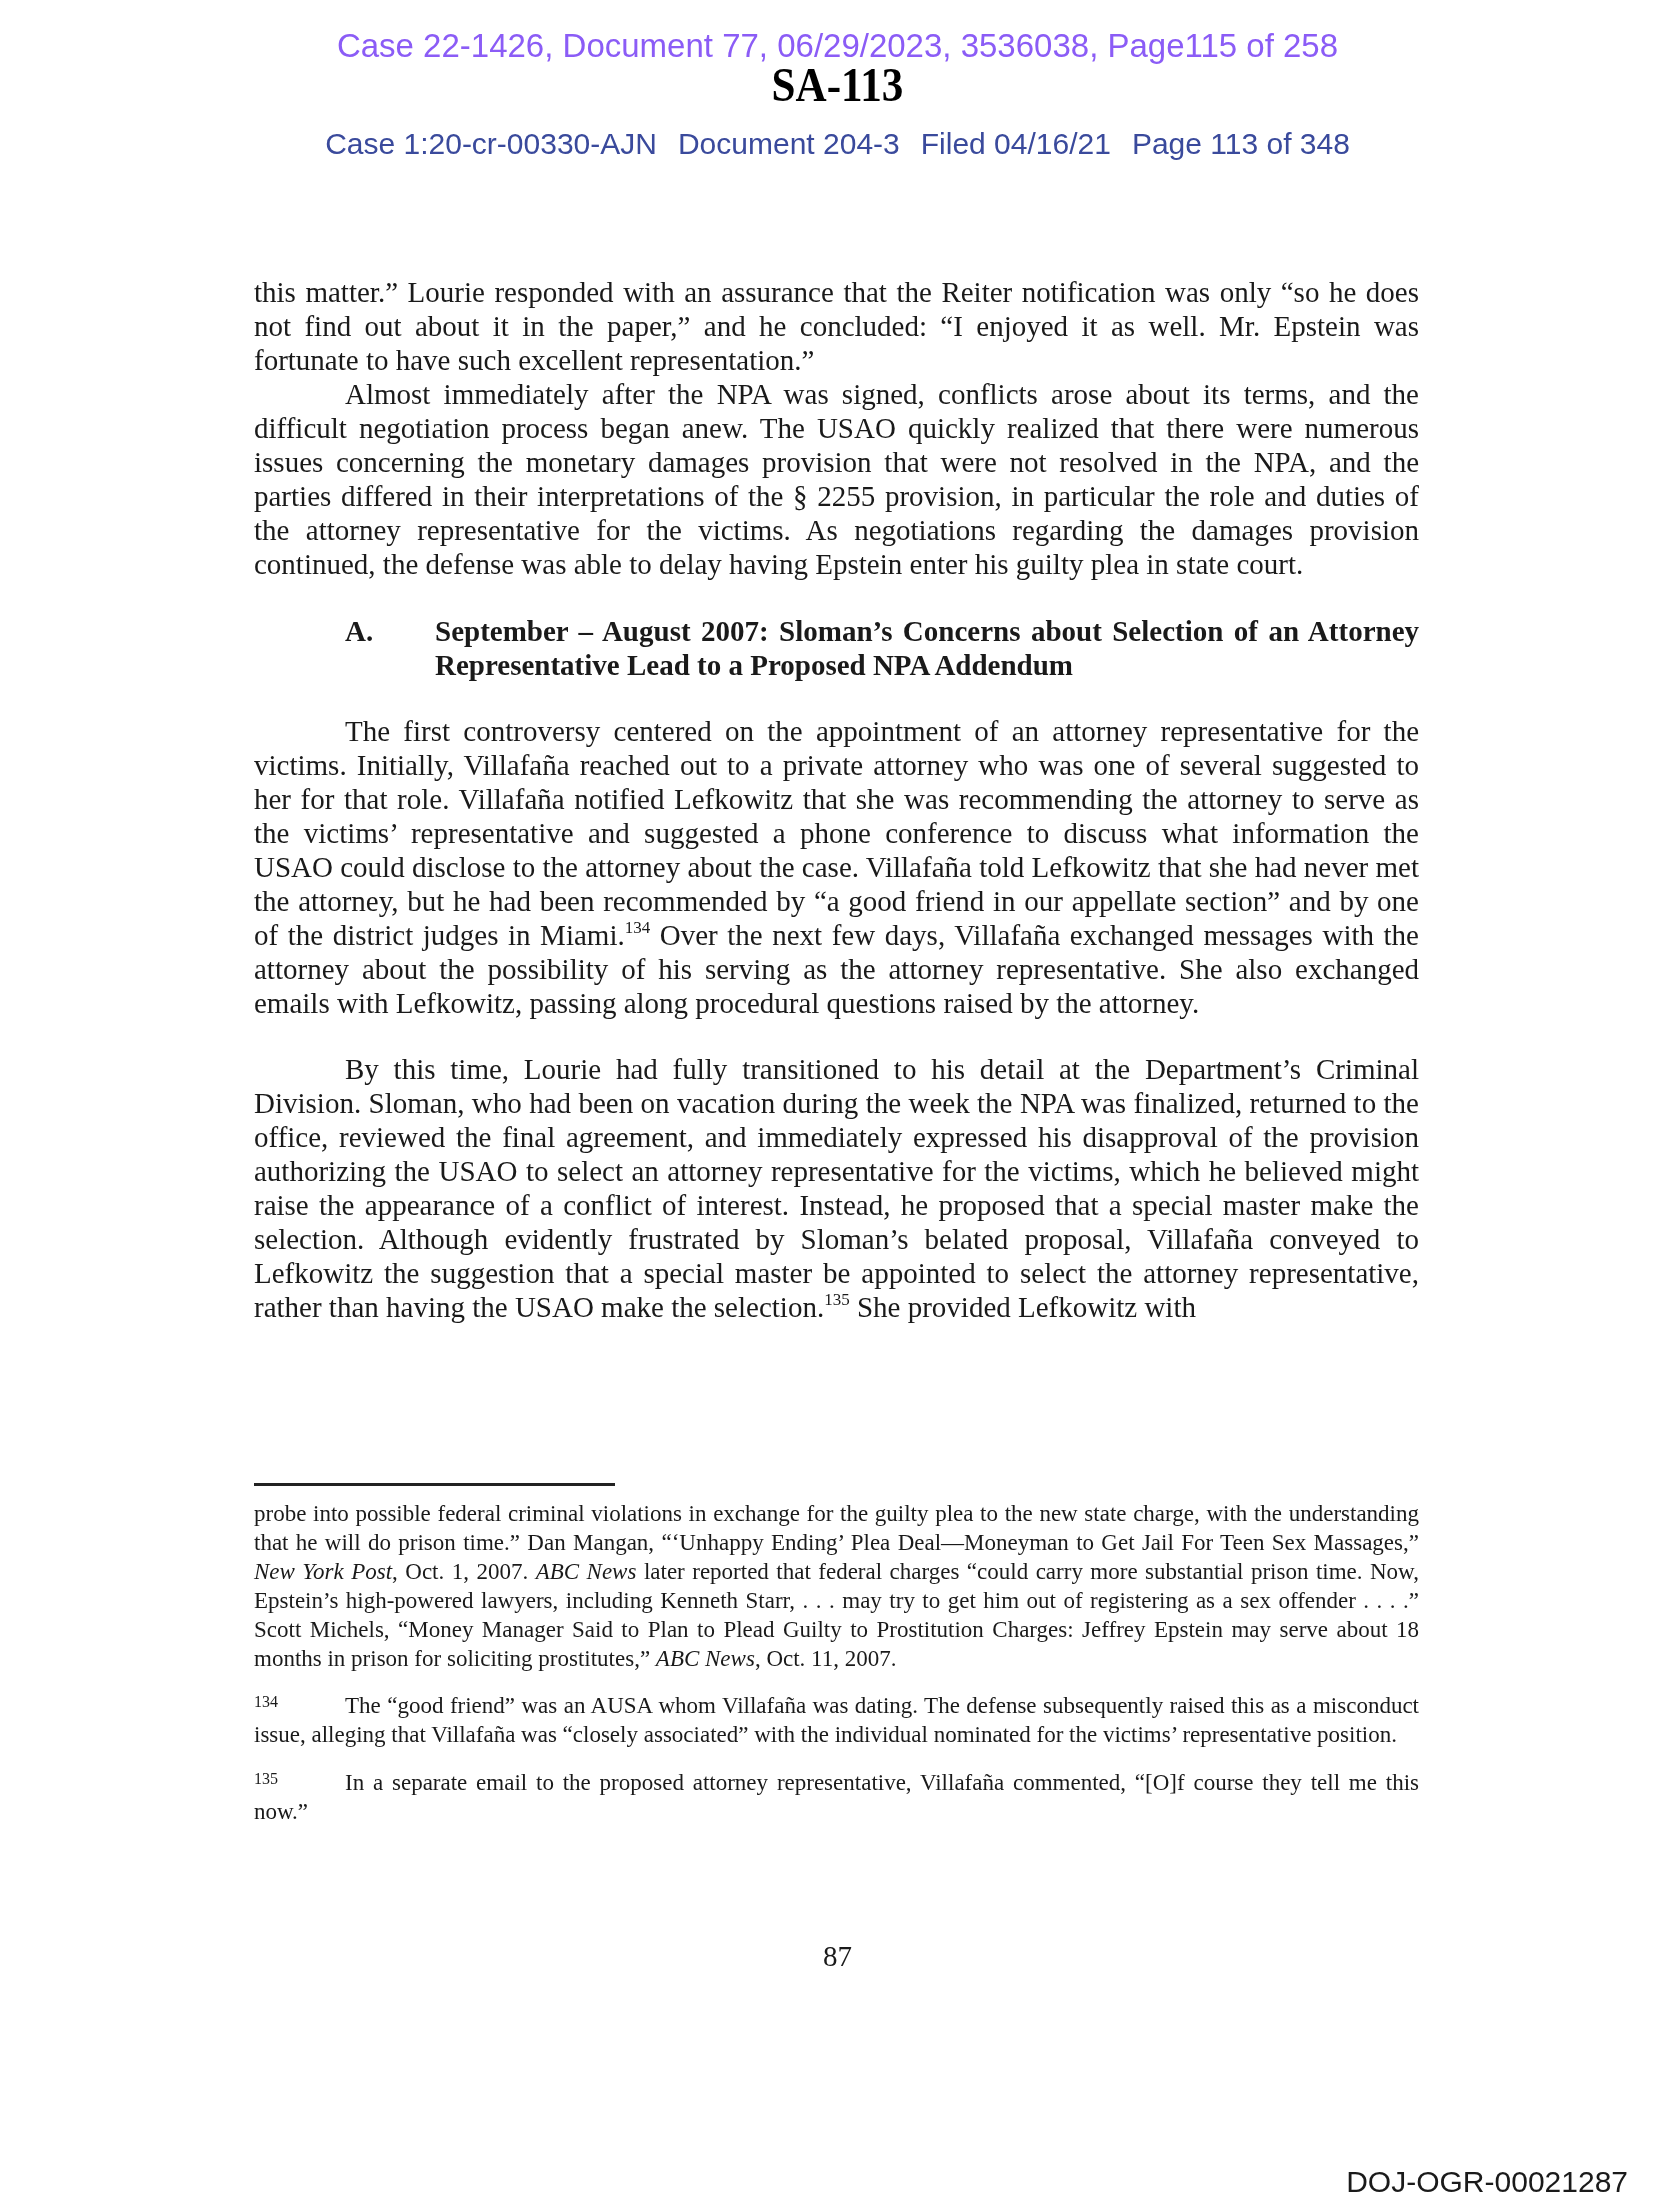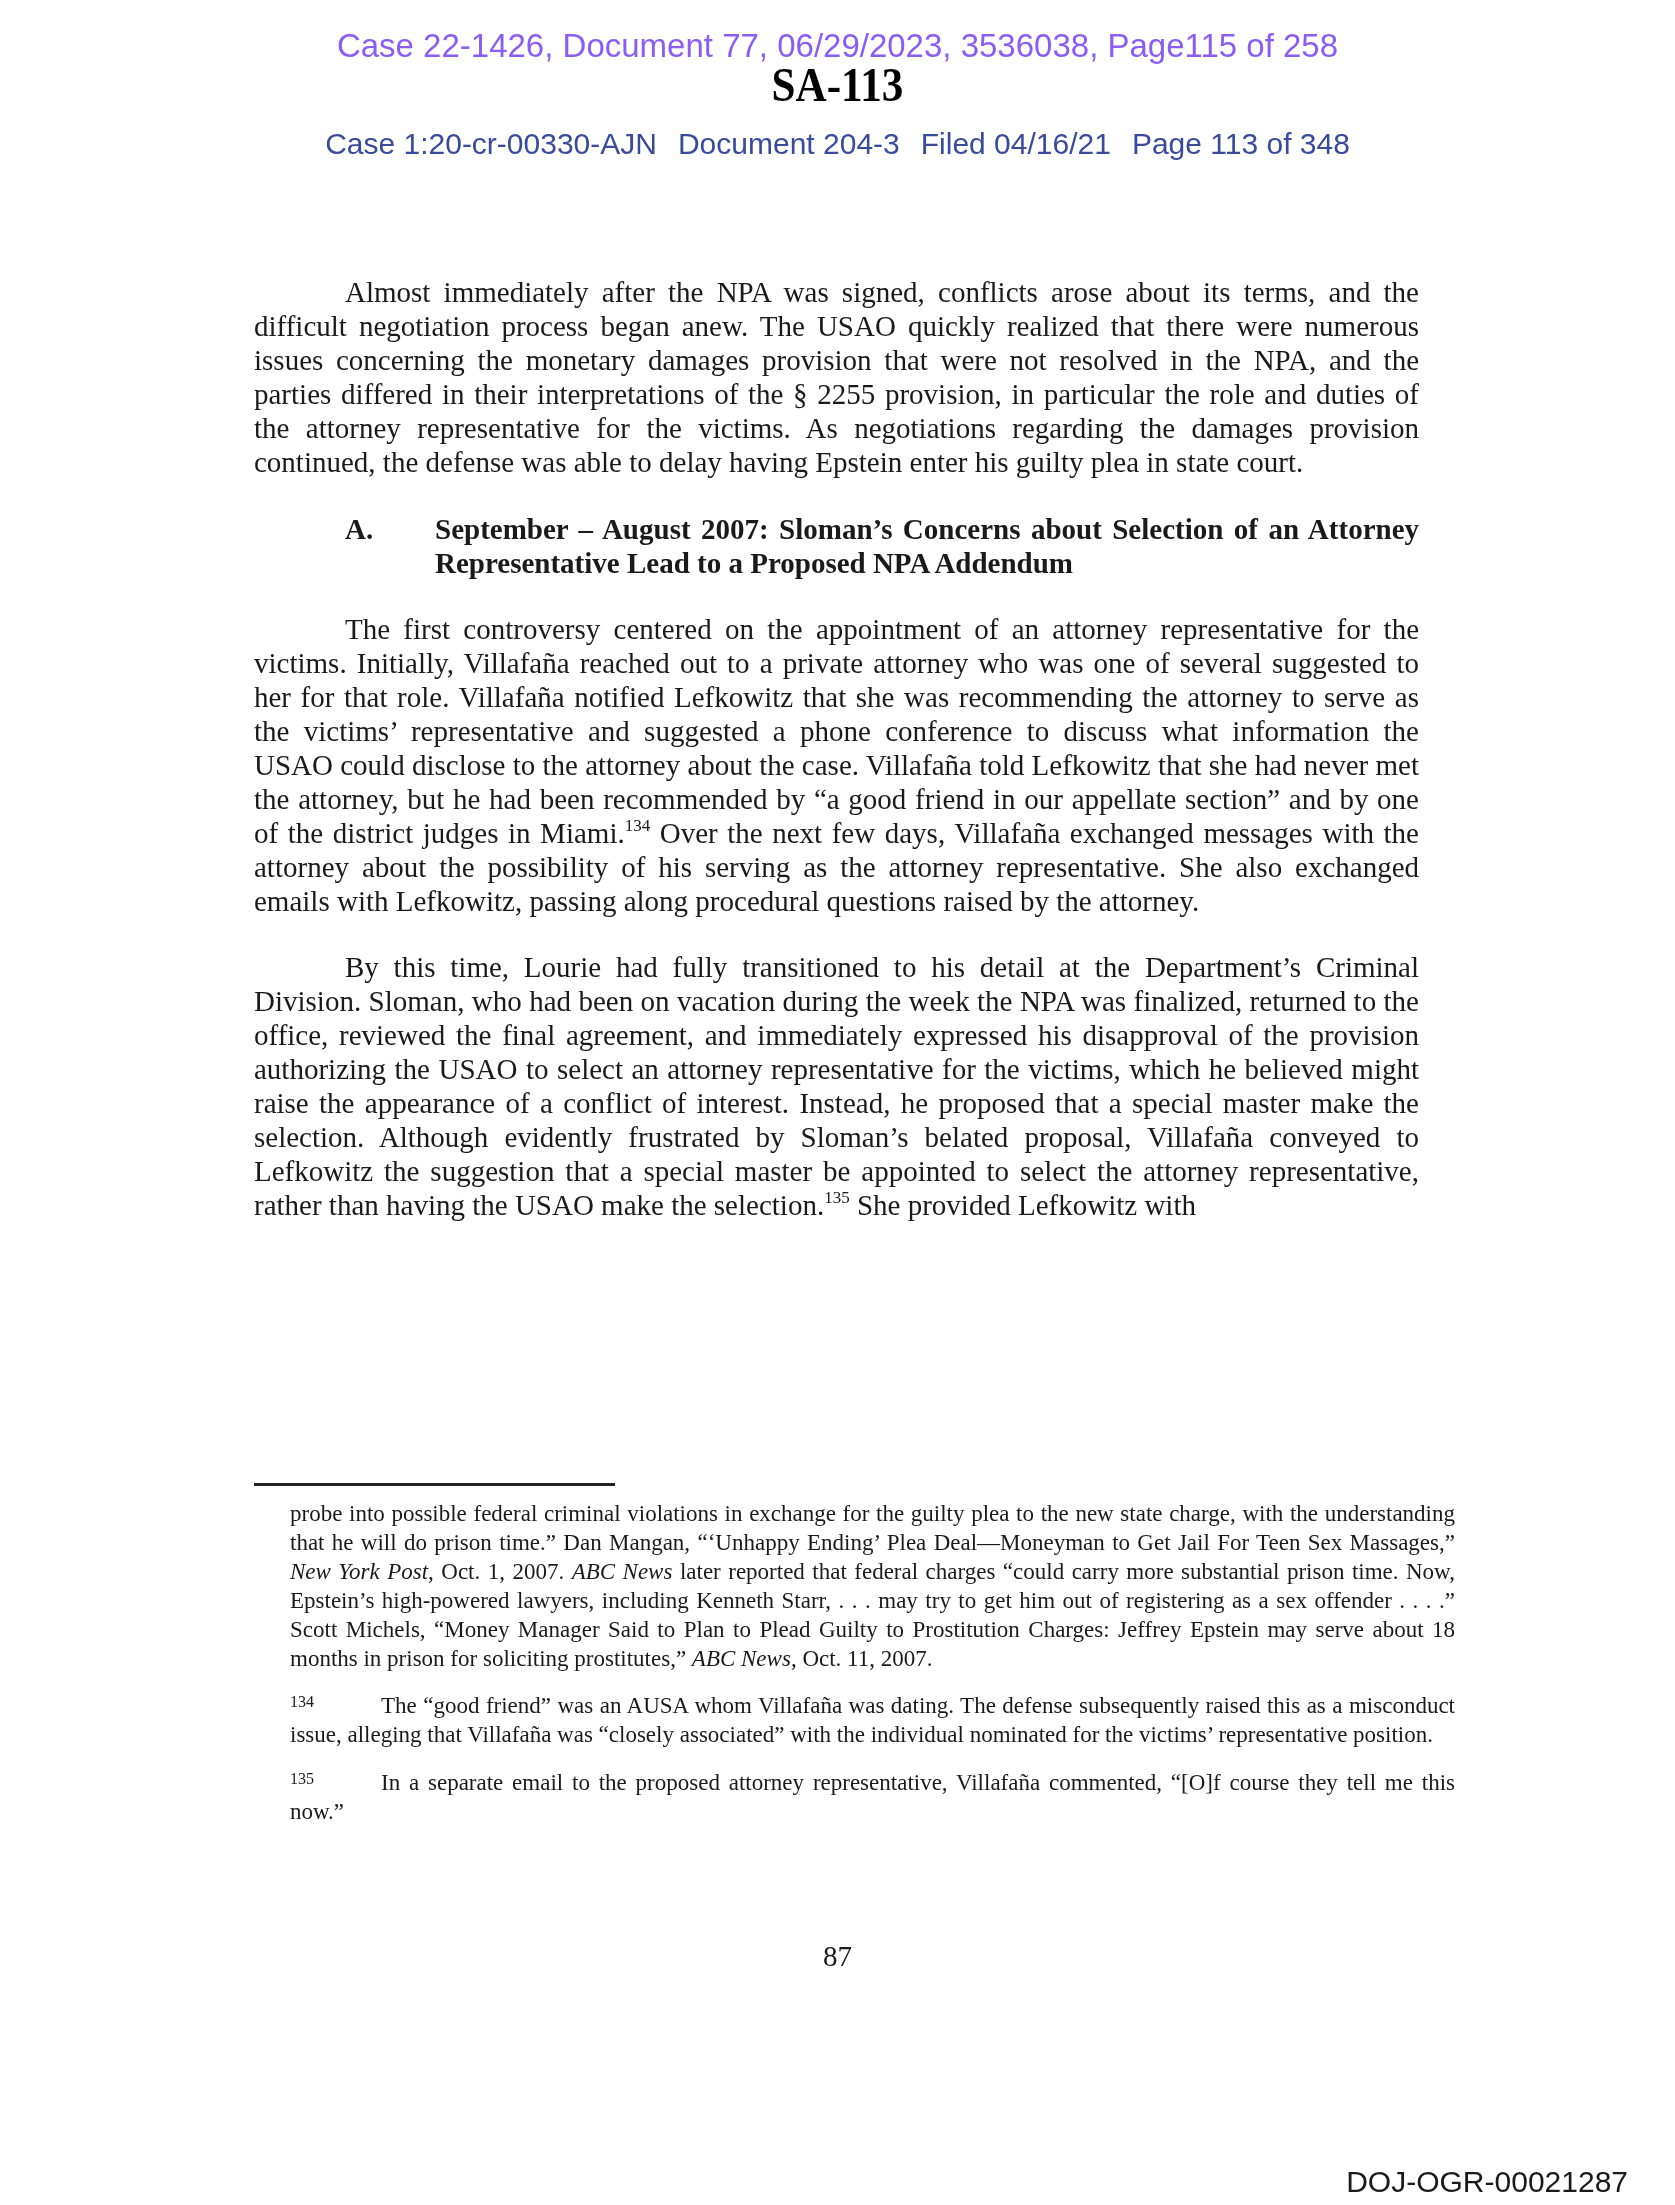--- a/index.html
+++ b/index.html
@@ -38,21 +38,20 @@
   }
   .heading-a .letter { position: absolute; left: 91px; top: 0; }
   sup { font-size: 17px; line-height: 0; vertical-align: 12px; }
   .rule {
     position: absolute; left: 254px; top: 1483px; width: 361px; height: 2.6px; background: #222;
   }
   .footnotes {
     position: absolute; left: 254px; top: 1499px; width: 1165px;
     font-family: "Liberation Serif", serif; font-size: 23px; line-height: 29px;
     text-align: justify;
-    margin-left: 36px;
   }
   .footnotes p { margin: 0; }
   .fn { margin-top: 18.4px !important; position: relative; text-indent: 91px; }
   .fn .fnnum {
     position: absolute; left: 0; top: -4px; text-indent: 0; font-size: 16px;
   }
   .page-number {
     position: absolute; left: 0; width: 1675px; top: 1913px; text-align: center;
     font-family: "Liberation Serif", serif; font-size: 29px; margin-top: 27px;
   }
@@ -65,20 +64,21 @@
 </head>
 <body>
 
 <div class="stamp-red">Case 22-1426, Document 77, 06/29/2023, 3536038, Page115 of 258</div>
 <div class="sa-label">SA-113</div>
 <div class="stamp-blue">
   <span>Case 1:20-cr-00330-AJN</span><span>Document 204-3</span><span>Filed 04/16/21</span><span>Page 113 of 348</span>
 </div>
 
 <div class="content">
+  <p>this matter.”  Lourie responded with an assurance that the Reiter notification was only “so he does not find out about it in the paper,” and he concluded:  “I enjoyed it as well.  Mr. Epstein was fortunate to have such excellent representation.”</p>
 
 
   <p class="indent">Almost immediately after the NPA was signed, conflicts arose about its terms, and the difficult negotiation process began anew.  The USAO quickly realized that there were numerous issues concerning the monetary damages provision that were not resolved in the NPA, and the parties differed in their interpretations of the § 2255 provision, in particular the role and duties of the attorney representative for the victims.  As negotiations regarding the damages provision continued, the defense was able to delay having Epstein enter his guilty plea in state court.</p>
 
   <p class="heading-a"><span class="letter">A.</span><span>September – August 2007:  Sloman’s Concerns about Selection of an Attorney Representative Lead to a Proposed NPA Addendum</span></p>
 
   <p class="indent para"><span>The first controversy centered on the appointment of an attorney representative for the victims.  Initially, Villafaña reached out to a private attorney who was one of several suggested to her for that role.  Villafaña notified Lefkowitz that she was recommending the attorney to serve as the victims’ representative and suggested a phone conference to discuss what information the USAO could disclose to the attorney about the case.  Villafaña told Lefkowitz that she had never met the attorney, but he had been recommended by “a good friend in our appellate section” and by one of the district judges in Miami.</span><sup>134</sup><span>  Over the next few days, Villafaña exchanged messages with the attorney about the possibility of his serving as the attorney representative.  She also exchanged emails with Lefkowitz, passing along procedural questions raised by the attorney.</span></p>
 
   <p class="indent para"><span>By this time, Lourie had fully transitioned to his detail at the Department’s Criminal Division.  Sloman, who had been on vacation during the week the NPA was finalized, returned to the office, reviewed the final agreement, and immediately expressed his disapproval of the provision authorizing the USAO to select an attorney representative for the victims, which he believed might raise the appearance of a conflict of interest.  Instead, he proposed that a special master make the selection.  Although evidently frustrated by Sloman’s belated proposal, Villafaña conveyed to Lefkowitz the suggestion that a special master be appointed to select the attorney representative, rather than having the USAO make the selection.</span><sup>135</sup><span>  She provided Lefkowitz with</span></p>
 </div>

